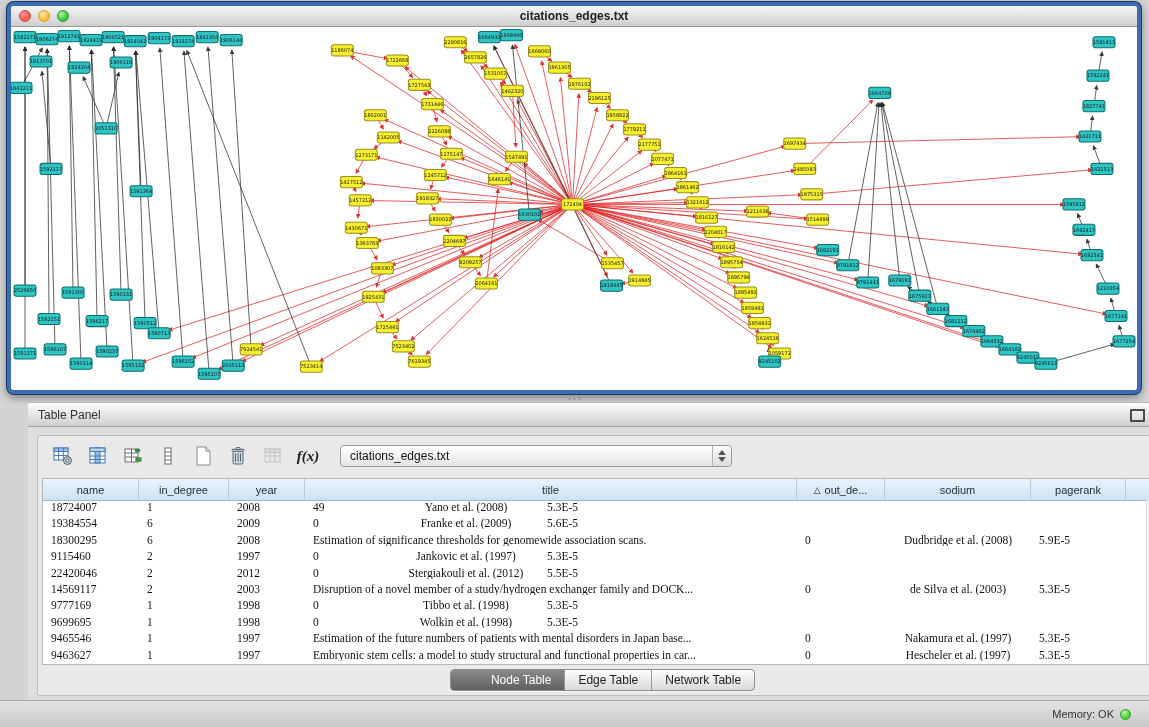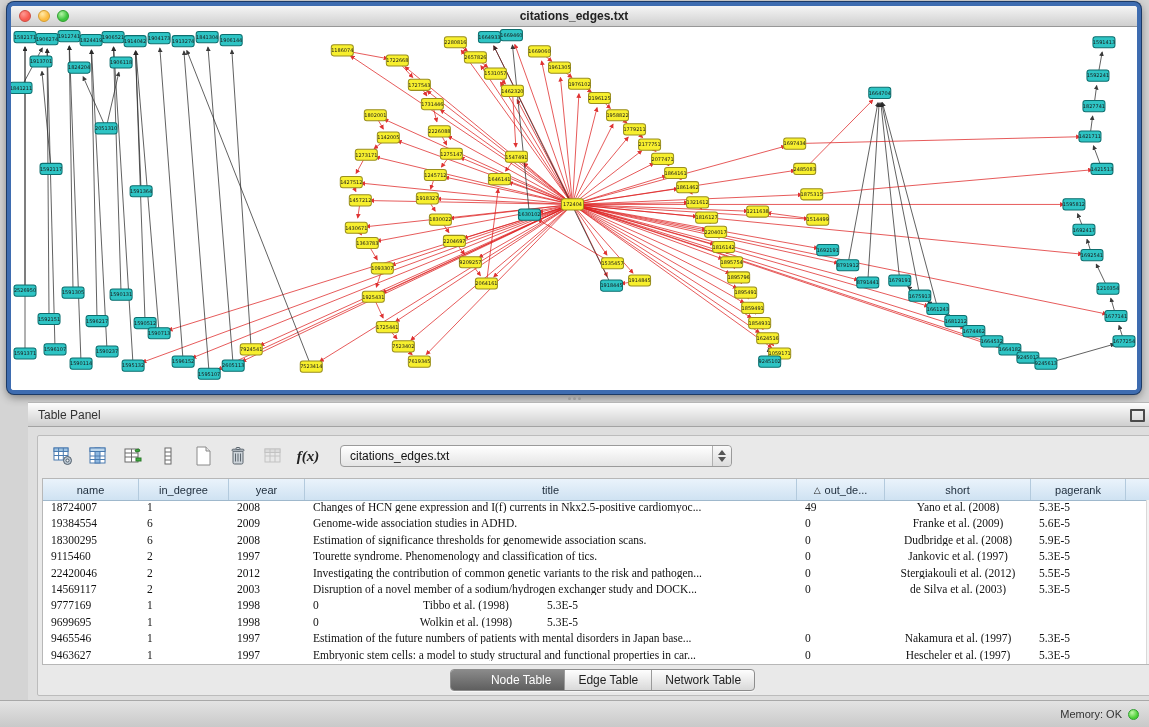--- a/index.html
+++ b/index.html
@@ -60,21 +60,21 @@
 
   
   .tabs-row{flex:0 0 auto;height:30px;display:flex;align-items:center;justify-content:center;}
   .seg{display:inline-flex;border:1px solid #8d8d8d;border-radius:4px;overflow:hidden;background:linear-gradient(#fefefe,#d9d9d9);box-shadow:0 1px 1px rgba(255,255,255,.7);}
   .seg .tab{padding:2px 13px;font-size:12px;color:#222;border-right:1px solid #9a9a9a;line-height:16px;}
   .seg .tab:last-child{border-right:none;}
   .seg .tab.active{background:linear-gradient(#8a8a8a,#5f5f5f);color:#fff;padding-left:40px;}
 
   
   .status-bar{position:absolute;left:0;bottom:0;width:1149px;height:27px;background:linear-gradient(#e3e3e3,#c9c9c9);border-top:1px solid #a8a8a8;box-sizing:border-box;}
-  .memory{position:absolute;right:10px;top:0;height:26px;display:flex;align-items:center;gap:6px;font-size:11px;color:#333;}
+  .memory{position:absolute;right:18px;top:0;height:26px;display:flex;align-items:center;gap:6px;font-size:11px;color:#333;}
   .mem-dot{width:11px;height:11px;border-radius:50%;background:radial-gradient(circle at 35% 30%,#c0f7a8,#49cf33 65%);border:1px solid #2f9e2f;box-sizing:border-box;}
 </style>
 </head>
 <body>
 
 <div class="graph-window">
   <div class="titlebar">
     <div class="lights">
       <span class="light red"></span>
       <span class="light yellow"></span>
@@ -875,78 +875,74 @@
             <span>year</span>
           </div>
         <div class="hcell c3">
             <span>title</span>
           </div>
         <div class="hcell c4">
           <span class="sort-glyph">△</span>
           <span>out_de...</span>
         </div>
         <div class="hcell c5">
-            <span>short</span>
+            <span>sodium</span>
           </div>
         <div class="hcell c6">
             <span>pagerank</span>
           </div>
         <div class="hcell hfill"></div>
       </div>
       <div class="tbody">
           <div class="trow">
             <div class="tcell c0">18724007</div>
             <div class="tcell c1">1</div>
             <div class="tcell c2">2008</div>
-            <div class="tcell c3">Changes of HCN gene expression and I(f) currents in Nkx2.5-positive cardiomyoc...</div>
             <div class="tcell c4">49</div>
             <div class="tcell c5">Yano et al. (2008)</div>
             <div class="tcell c6">5.3E-5</div>
           </div>
           <div class="trow">
             <div class="tcell c0">19384554</div>
             <div class="tcell c1">6</div>
             <div class="tcell c2">2009</div>
-            <div class="tcell c3">Genome-wide association studies in ADHD.</div>
             <div class="tcell c4">0</div>
             <div class="tcell c5">Franke et al. (2009)</div>
             <div class="tcell c6">5.6E-5</div>
           </div>
           <div class="trow">
             <div class="tcell c0">18300295</div>
             <div class="tcell c1">6</div>
             <div class="tcell c2">2008</div>
             <div class="tcell c3">Estimation of significance thresholds for genomewide association scans.</div>
             <div class="tcell c4">0</div>
             <div class="tcell c5">Dudbridge et al. (2008)</div>
             <div class="tcell c6">5.9E-5</div>
           </div>
           <div class="trow">
             <div class="tcell c0">9115460</div>
             <div class="tcell c1">2</div>
             <div class="tcell c2">1997</div>
-            <div class="tcell c3">Tourette syndrome. Phenomenology and classification of tics.</div>
             <div class="tcell c4">0</div>
             <div class="tcell c5">Jankovic et al. (1997)</div>
             <div class="tcell c6">5.3E-5</div>
           </div>
           <div class="trow">
             <div class="tcell c0">22420046</div>
             <div class="tcell c1">2</div>
             <div class="tcell c2">2012</div>
-            <div class="tcell c3">Investigating the contribution of common genetic variants to the risk and pathogen...</div>
             <div class="tcell c4">0</div>
             <div class="tcell c5">Stergiakouli et al. (2012)</div>
             <div class="tcell c6">5.5E-5</div>
           </div>
           <div class="trow">
             <div class="tcell c0">14569117</div>
             <div class="tcell c1">2</div>
             <div class="tcell c2">2003</div>
-            <div class="tcell c3">Disruption of a novel member of a sodium/hydrogen exchanger study and DOCK...</div>
+            <div class="tcell c3">Disruption of a novel member of a study/hydrogen exchanger family and DOCK...</div>
             <div class="tcell c4">0</div>
             <div class="tcell c5">de Silva et al. (2003)</div>
             <div class="tcell c6">5.3E-5</div>
           </div>
           <div class="trow">
             <div class="tcell c0">9777169</div>
             <div class="tcell c1">1</div>
             <div class="tcell c2">1998</div>
             <div class="tcell c4">0</div>
             <div class="tcell c5">Tibbo et al. (1998)</div>

